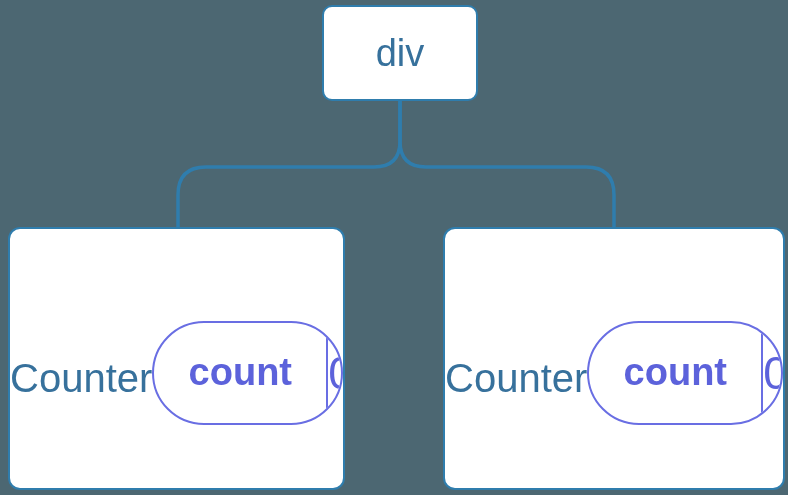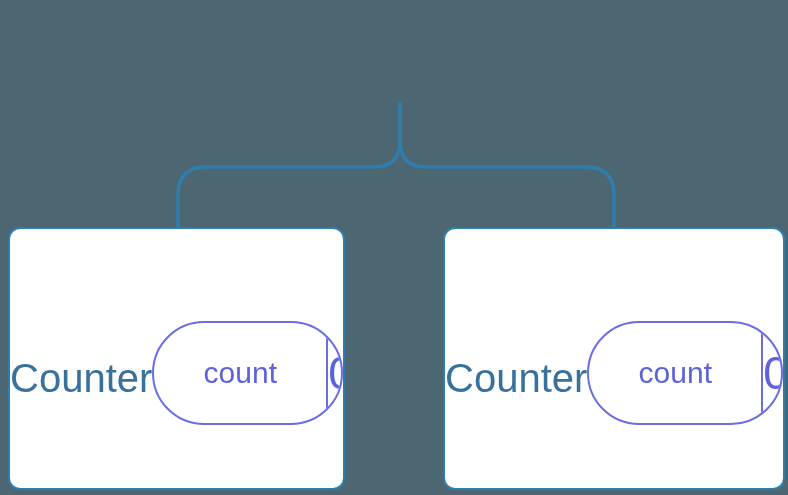--- a/index.html
+++ b/index.html
@@ -91,22 +91,22 @@
     border-radius: 52px;
     display: flex;
     align-items: stretch;
     overflow: hidden;
   }
   .pill-key {
     flex: 0 0 172px;
     display: flex;
     align-items: center;
     justify-content: center;
-    font-size: 30px;
-    font-weight: 400;
+    font-size: 38px;
+    font-weight: 700;
     color: var(--pill-text-color, #5C62DB);
   }
   .pill-value {
     flex: 1 1 auto;
     border-left: 2px solid var(--pill-color, #696EE3);
     display: flex;
     align-items: center;
     justify-content: center;
     font-size: 46px;
     font-weight: 400;
@@ -116,20 +116,23 @@
 </head>
 <body>
 
 <div class="canvas" style="--bg-color: #4C6772; --connector-color: #2F7DAD; --node-border: #2F7DAD; --node-fill: #FFFFFF; --title-color: #37719C; --pill-color: #696EE3; --pill-text-color: #5C62DB;">
 
   <svg class="connectors" viewBox="0 0 788 495" xmlns="http://www.w3.org/2000/svg">
     <path d="M400 101 L400 141 Q400 167 374 167 L206 167 Q178 167 178 195 L178 227"></path>
     <path d="M400 101 L400 141 Q400 167 426 167 L586 167 Q614 167 614 195 L614 227"></path>
   </svg>
 
+  <div class="root-node">
+    <span class="root-label">div</span>
+  </div>
 
   <div class="card card-left">
     <div class="card-title">Counter</div>
     <div class="pill">
       <span class="pill-key">count</span>
       <span class="pill-value">0</span>
     </div>
   </div>
 
   <div class="card card-right">

